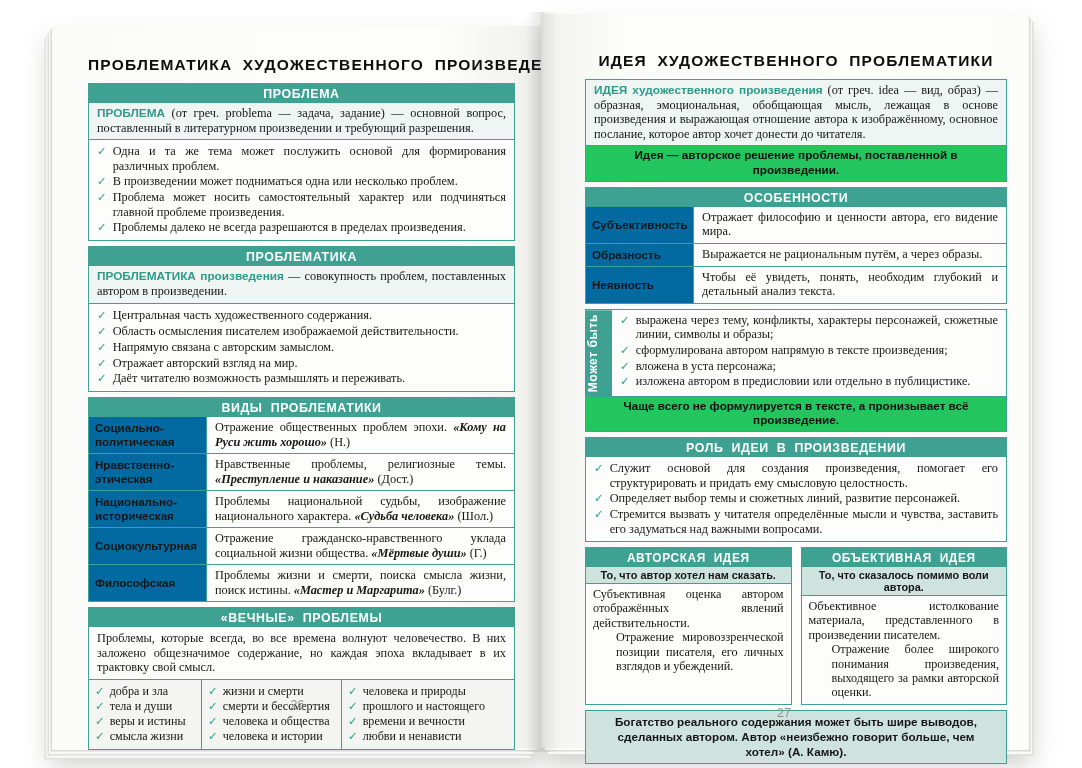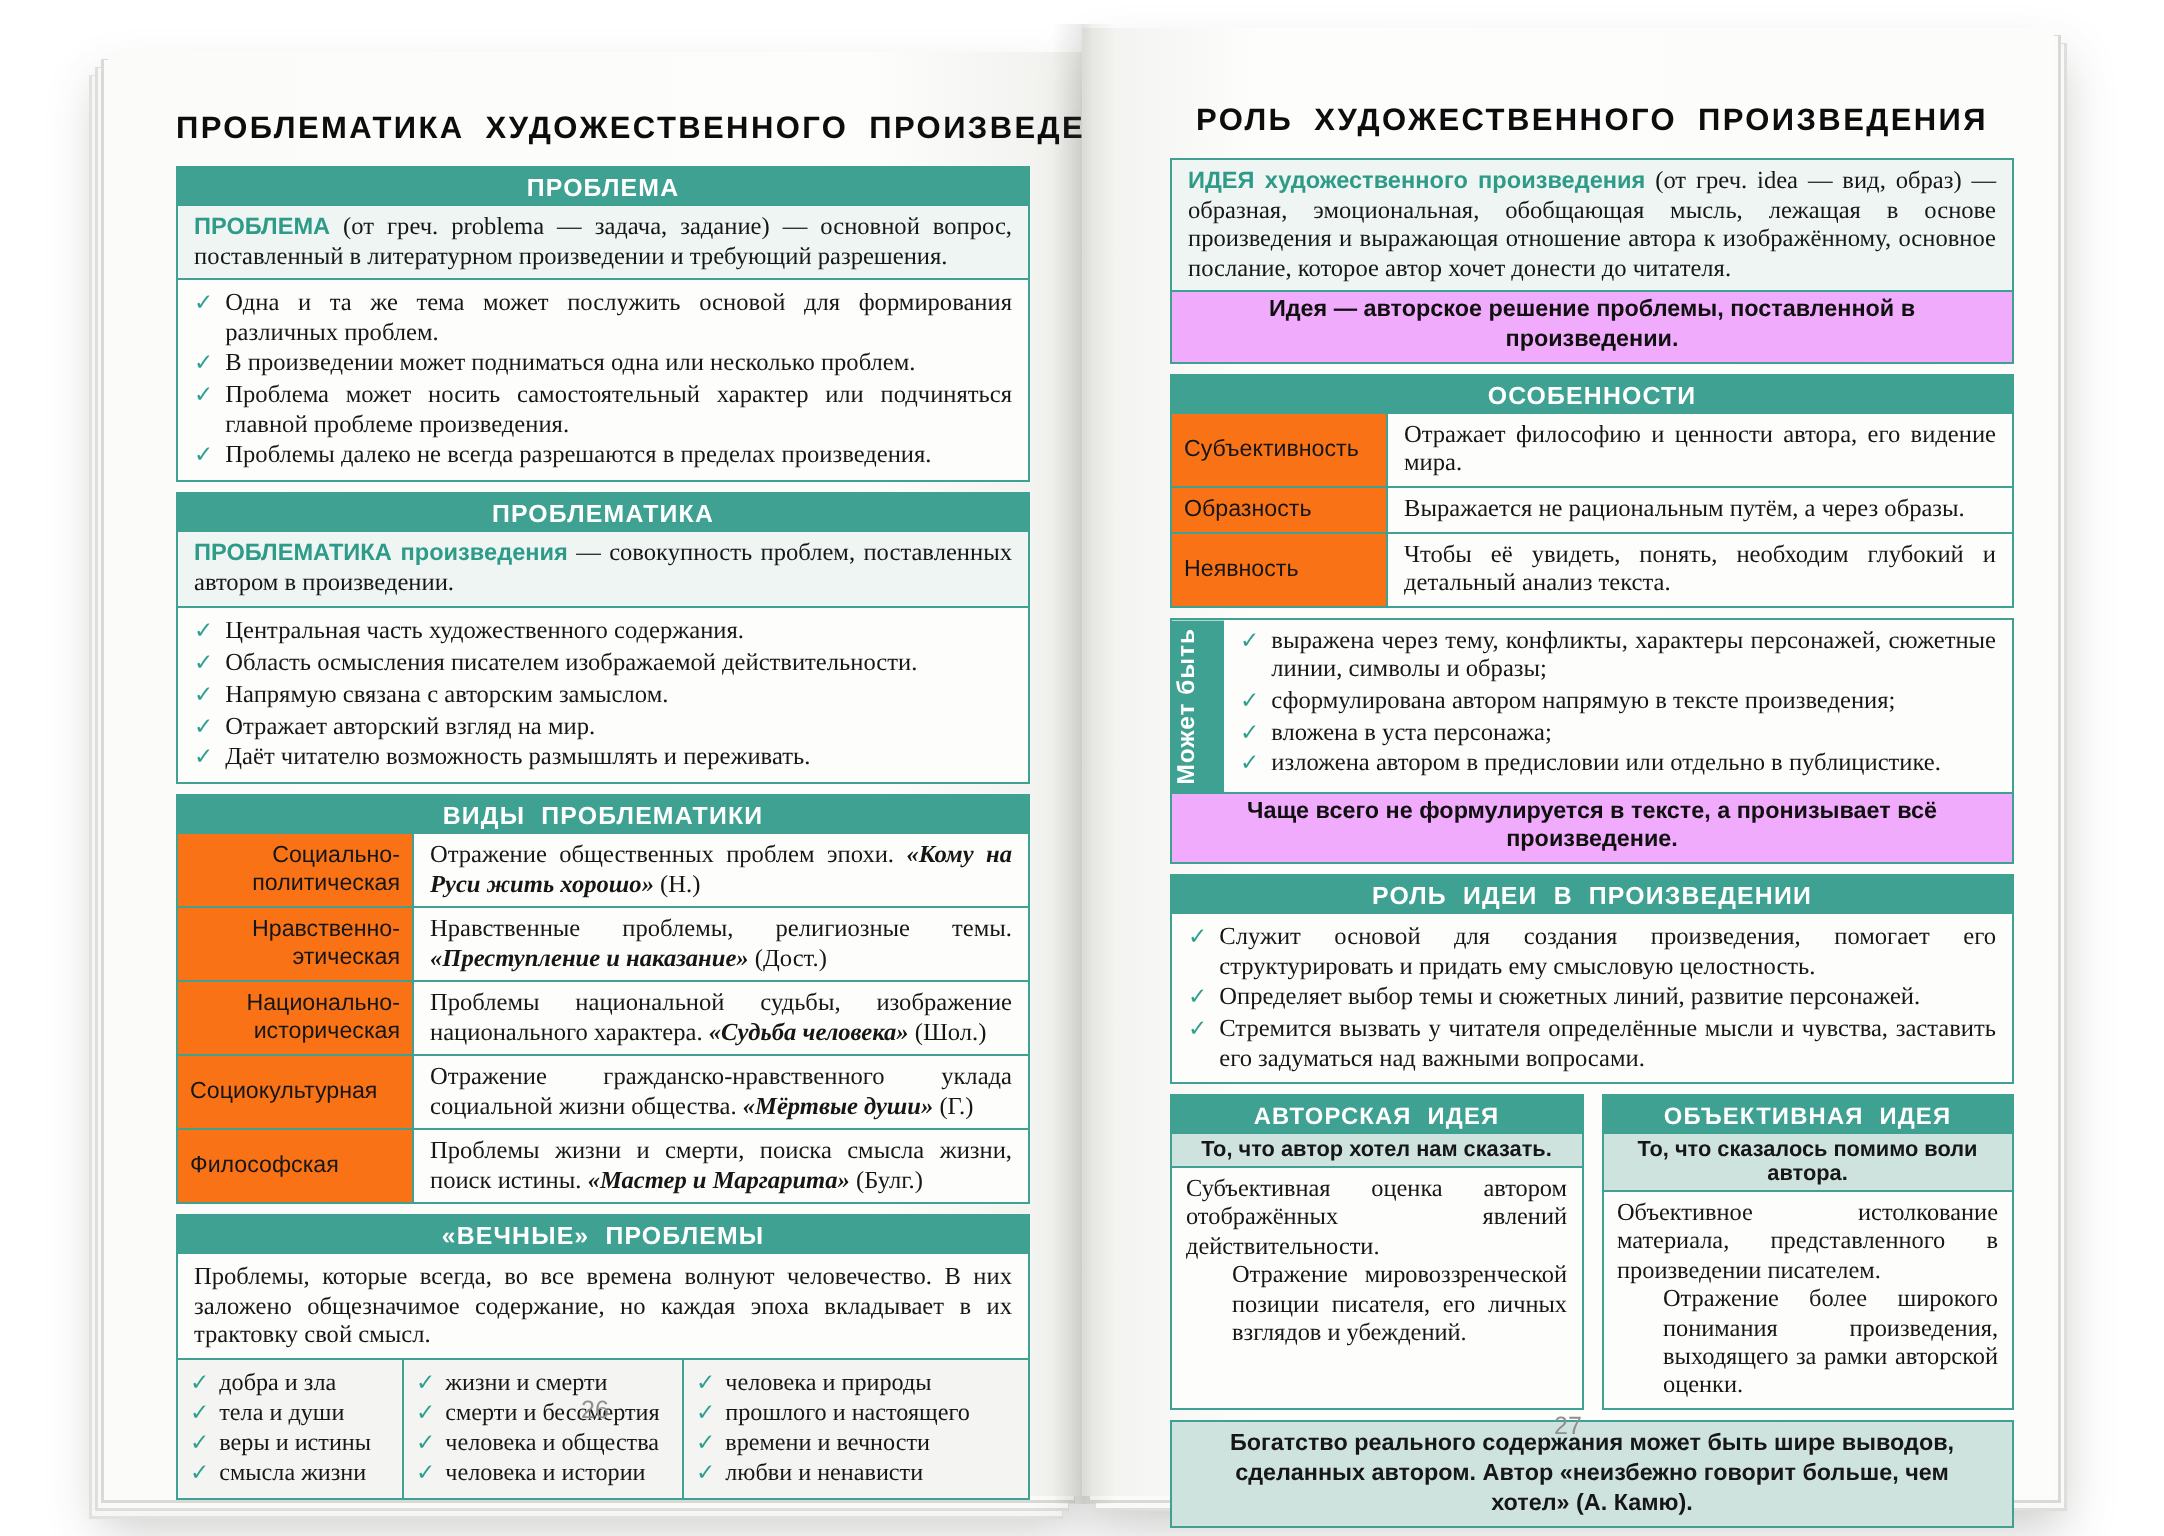--- a/index.html
+++ b/index.html
@@ -65,34 +65,34 @@
   .li { display:flex; gap:6px; font-size:12.3px; line-height:1.18; text-align:justify; }
   .li + .li { margin-top:1px; }
   .chk {
     color:#2FA08E; font-family:"DejaVu Sans",sans-serif; font-weight:bold;
     font-size:11.5px; line-height:1.3; flex:0 0 auto;
   }
 
   .trow { display:grid; grid-template-columns:118px 1fr; border-top:1.5px solid #3FA192; }
   .trow:first-child { border-top:none; }
   .tlabel {
-    background:#f97316; border-right:1.5px solid #3FA192; padding:4px 6px;
-    font-family:"Liberation Sans","DejaVu Sans",sans-serif; font-weight:normal; font-size:11.6px;
-    line-height:1.2; display:flex; align-items:center;text-align:right;
+    background:#0369a1; border-right:1.5px solid #3FA192; padding:4px 6px;
+    font-family:"Liberation Sans","DejaVu Sans",sans-serif; font-weight:bold; font-size:11.6px;
+    line-height:1.2; display:flex; align-items:center;
   }
   .tval { padding:3px 8px 4px; font-size:12.3px; line-height:1.18; text-align:justify; }
 
   .para { padding:4px 8px; font-size:12.3px; line-height:1.18; text-align:justify; }
   .cols3 { display:grid; grid-template-columns:112px 140px 1fr; border-top:1.5px solid #3FA192; background:#f4f5f2; }
   .vcell { padding:4px 6px 5px; }
   .vcell + .vcell { border-left:1.5px solid #3FA192; }
   .vli { display:flex; gap:5px; font-size:12.1px; line-height:1.25; white-space:nowrap; }
 
   .strip {
-    background:#f0abfc; border-top:1.5px solid #3FA192; text-align:center;
+    background:#22c55e; border-top:1.5px solid #3FA192; text-align:center;
     font-family:"Liberation Sans","DejaVu Sans",sans-serif; font-weight:bold;
     font-size:11.7px; line-height:1.25; padding:2px 6px 3px; color:#101010;
   }
 
   .mb-wrap { display:grid; grid-template-columns:26px 1fr; }
   .mb-side {
     background:#3FA192; color:#fff; writing-mode:vertical-rl; transform:rotate(180deg);
     font-family:"Liberation Sans","DejaVu Sans",sans-serif; font-weight:bold;
     font-size:12.2px; letter-spacing:.5px; text-align:center; padding:4px 0;
   }
@@ -270,21 +270,21 @@
         </div>
       </div>
 
     </div>
     <div class="pagenum">26</div>
   </div>
 
   <div class="page page-right">
     <div class="content">
 
-      <div class="ptitle">РОЛЬ ХУДОЖЕСТВЕННОГО ПРОИЗВЕДЕНИЯ</div>
+      <div class="ptitle">ИДЕЯ ХУДОЖЕСТВЕННОГО ПРОБЛЕМАТИКИ</div>
 
       <div class="sec">
         <div class="defp" style="border-bottom:none"><span class="term">ИДЕЯ</span><span class="term" style="text-transform:none"> художественного произведения</span><span> (от греч. </span><span class="it">idea</span><span> — вид, образ) — образная, эмоциональная, обобщающая мысль, лежащая в основе произведения и выражающая отношение автора к изображённому, основное послание, которое автор хочет донести до читателя.</span></div>
         <div class="strip">Идея — авторское решение проблемы, поставленной в произведении.</div>
       </div>
 
       <div class="sec">
         <div class="bar">ОСОБЕННОСТИ</div>
         <div>
           <div class="trow" style="grid-template-columns:108px 1fr">

